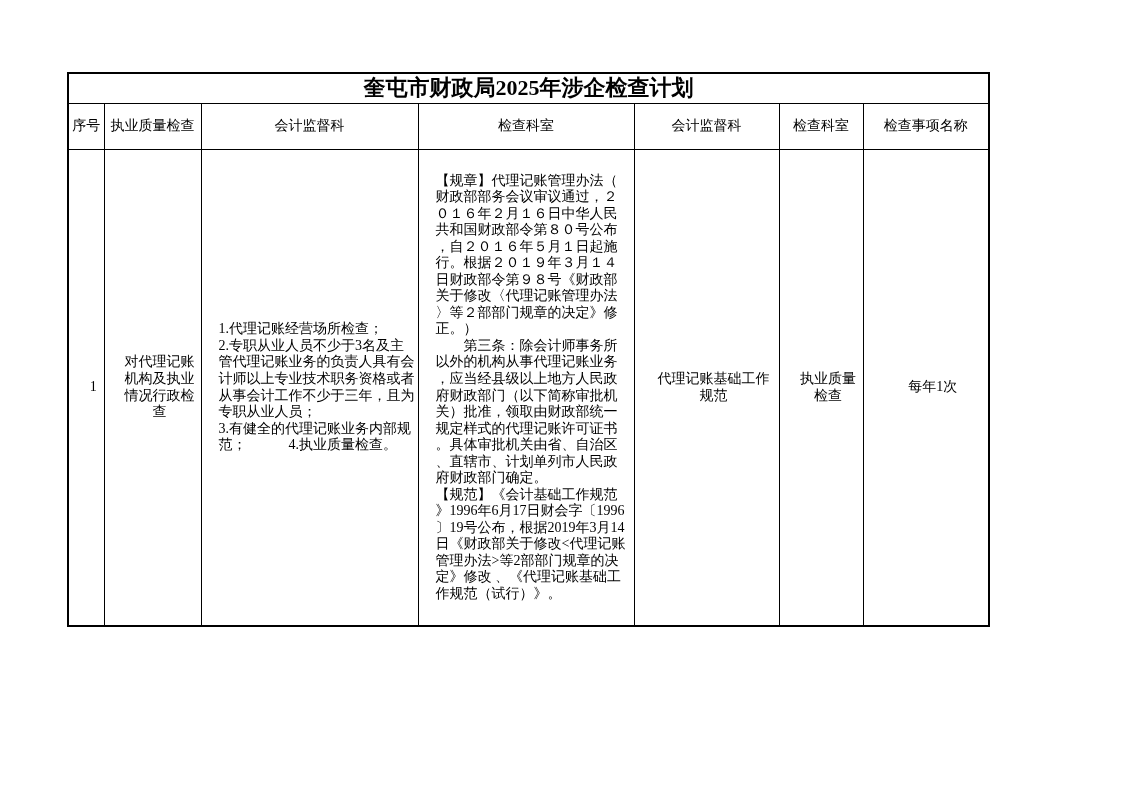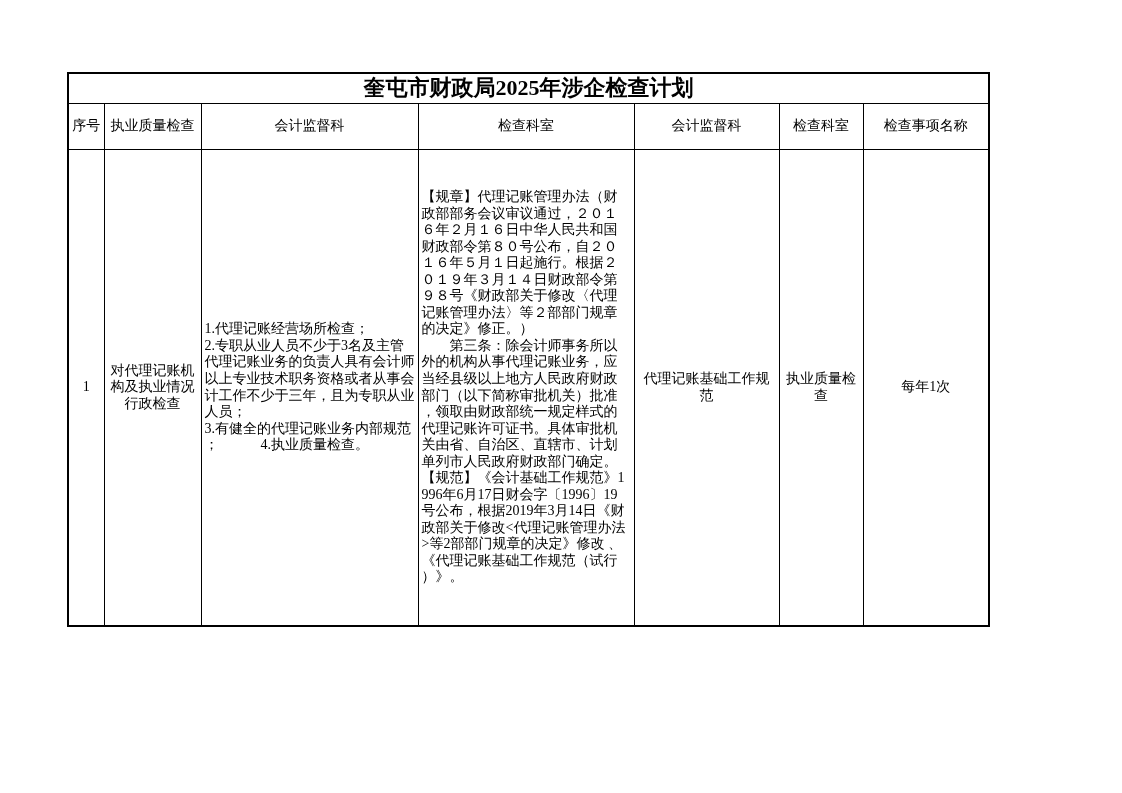--- a/index.html
+++ b/index.html
@@ -42,20 +42,21 @@
     height: 45px;
     text-align: center;
     font-size: 14px;
     line-height: 1.2;
     padding: 0 0;
   }
   tr.body-row td {
     height: 471px;
     font-size: 14px;
     line-height: 1.18;
+    padding-left: 17px;
   }
   td.center-cell {
     text-align: center;
     padding: 0 3px;
   }
   td.text-cell {
     text-align: left;
     padding: 2px 3px;
     white-space: pre-wrap;
     word-break: break-all;

